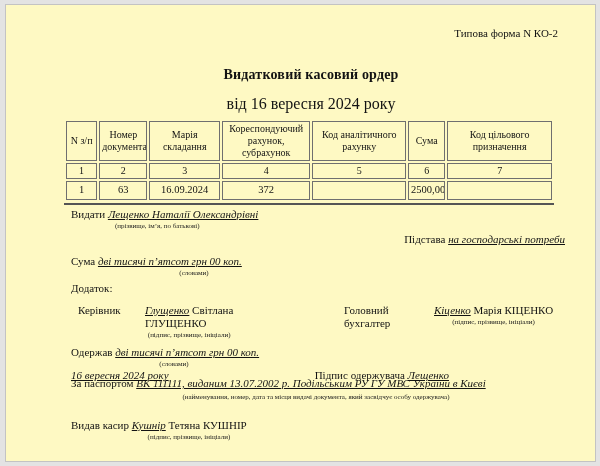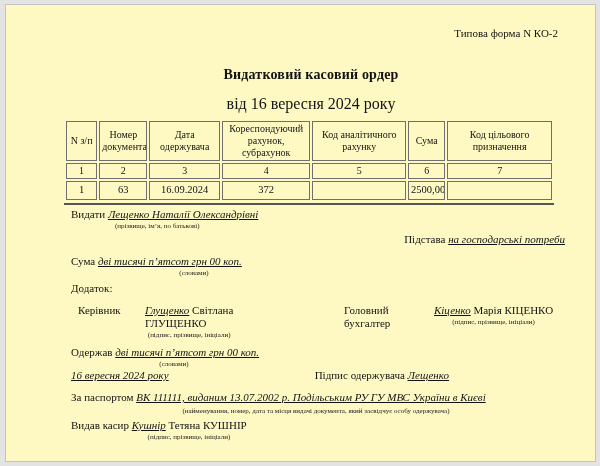--- a/index.html
+++ b/index.html
@@ -51,21 +51,21 @@
   .sig-col .caption{text-align:center;margin-top:1px;}
   .sig-right{display:flex;}
   .sig-right .lbl-2line{width:62px;white-space:normal;}
   .sig-right .sig-col{margin-left:28px;}
 
   .received-block{top:341px;padding-left:7px;}
   .received-caption{margin-left:58px;width:90px;text-align:center;margin-top:1px;}
   .date-sign-line{top:364px;padding-left:7px;display:flex;}
   .sign-of-recipient{margin-left:146px;}
 
-  .passport-block{top:386px;padding-left:7px;}
+  .passport-block{top:372px;padding-left:7px;}
   .passport-caption{margin-left:80px;width:330px;text-align:center;margin-top:3px;}
 
   .cashier-block{top:414px;padding-left:7px;}
   .cashier-caption{margin-left:48px;width:140px;text-align:center;margin-top:1px;}
 </style>
 </head>
 <body>
 
 <div class="page">
 
@@ -83,21 +83,21 @@
           <col style="width:70px">
         <col style="width:88px">
           <col style="width:93px">
           <col style="width:37px">
         <col style="width:104px">
       </colgroup>
       <tbody>
           <tr class="hdr">
         <td>N з/п</td>
         <td>Номер документа</td>
-        <td>Дата одержувача</td>
+        <td>Марія складання</td>
         <td>Кореспондуючий рахунок, субрахунок</td>
         <td>Код аналітичного рахунку</td>
         <td>Сума</td>
         <td>Код цільового призначення</td>
       </tr>
       <tr class="num">
         <td>1</td>
         <td>2</td>
         <td>3</td>
         <td>4</td>

